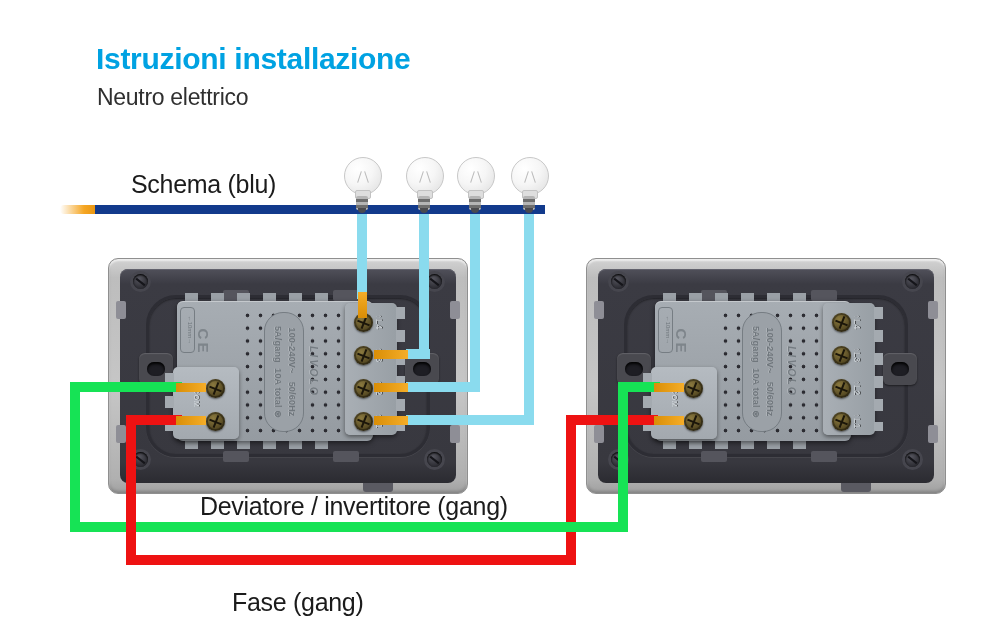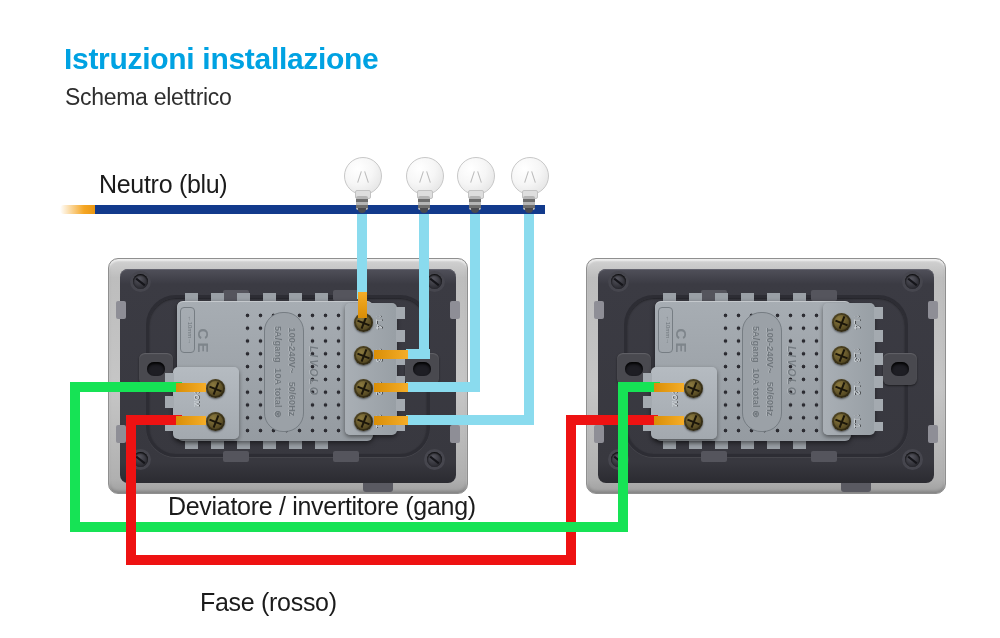--- a/index.html
+++ b/index.html
@@ -1,18 +1,18 @@
 <!DOCTYPE html>
 <html><head>
 <meta charset="utf-8">
 <style>
   html,body{margin:0;padding:0;}
   body{width:1000px;height:638px;position:relative;background:#ffffff;overflow:hidden;
        font-family:"Liberation Sans",sans-serif;}
-  .abs{position:absolute;}
+  .abs{position:absolute;margin-left:32px;}
 
   
   .title{left:64px;top:42px;font-size:30px;font-weight:bold;color:#00a2e2;letter-spacing:-0.3px;}
   .subtitle{left:65px;top:84px;font-size:23px;color:#2f2f2f;letter-spacing:-0.3px;}
 
   
   .dlabel{font-size:25px;color:#1b1b1b;letter-spacing:-0.3px;}
 
   
   .wire{position:absolute;}
@@ -91,21 +91,21 @@
   .tlabel{position:absolute;width:26px;height:10px;text-align:center;font-size:8.5px;font-weight:bold;
           color:#c6ccd1;letter-spacing:.5px;text-shadow:0 -1px 0 rgba(0,0,0,.55);transform:rotate(90deg);}
   .com{position:absolute;left:75px;top:134px;width:24px;height:10px;text-align:center;font-size:7.5px;
        font-weight:bold;color:#ced4d9;letter-spacing:.5px;text-shadow:0 -1px 0 rgba(0,0,0,.5);transform:rotate(90deg);}
   .btab{position:absolute;left:186px;top:182px;width:30px;height:9px;background:#5a5a62;border-radius:0 0 3px 3px;}
 </style>
 </head>
 <body>
 
 <div class="abs title">Istruzioni installazione</div>
-<div class="abs subtitle">Schema elettrico</div>
+<div class="abs subtitle">Neutro elettrico</div>
 
 <div class="wire w-tip" style="left:60px;top:205px;width:37px;height:9px;"></div>
 <div class="wire w-navy" style="left:95px;top:205px;width:450px;height:9px;"></div>
 
 <div class="switch" style="left:108px;">
   <div class="panel">
     <div class="cscrew" style="left:13px;top:5px;"></div>
     <div class="cscrew" style="left:307px;top:5px;"></div>
     <div class="cscrew" style="left:13px;top:183px;"></div>
     <div class="cscrew" style="left:307px;top:183px;"></div>
@@ -264,15 +264,15 @@
   <div class="base"></div>
   <div class="btip"></div>
 </div>
 <div class="bulb" style="left:507px;top:157px;">
   <div class="glass"></div>
   <div class="neck"></div>
   <div class="base"></div>
   <div class="btip"></div>
 </div>
 
-<div class="abs dlabel" style="left:99px;top:170px;">Neutro (blu)</div>
+<div class="abs dlabel" style="left:99px;top:170px;">Schema (blu)</div>
 <div class="abs dlabel" style="left:168px;top:492px;">Deviatore / invertitore (gang)</div>
-<div class="abs dlabel" style="left:200px;top:588px;">Fase (rosso)</div>
+<div class="abs dlabel" style="left:200px;top:588px;">Fase (gang)</div>
 
 </body></html>

